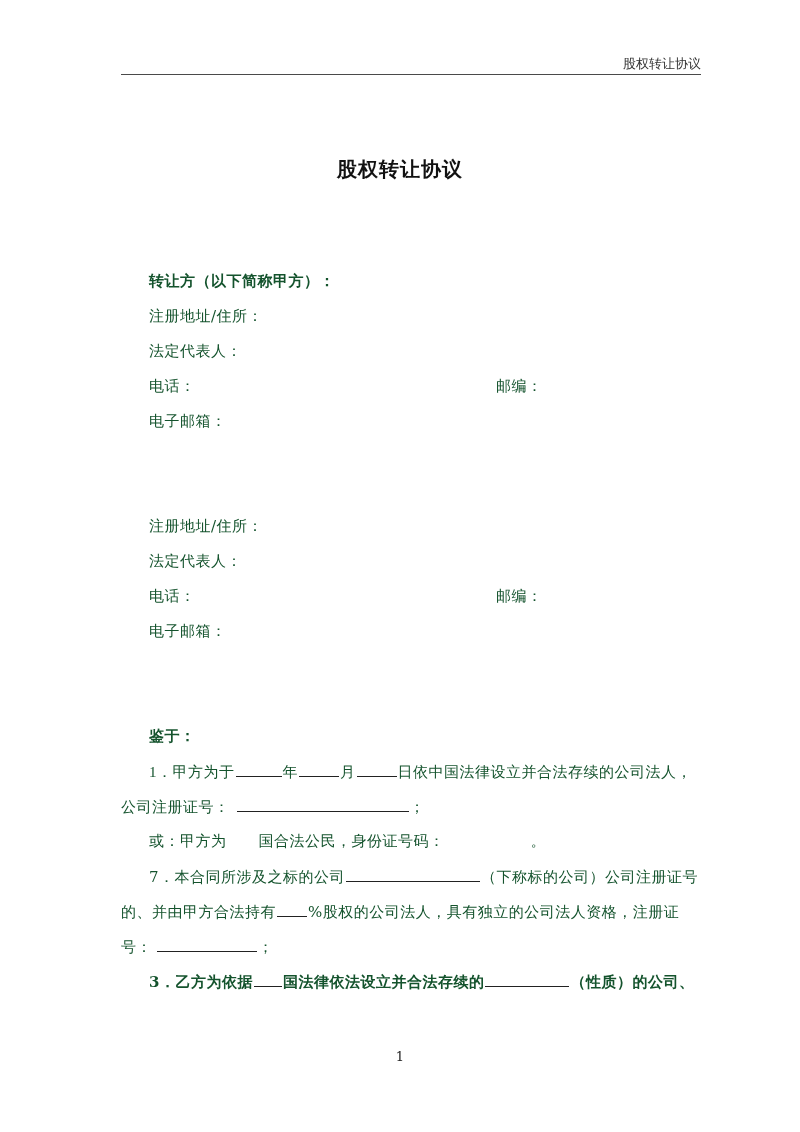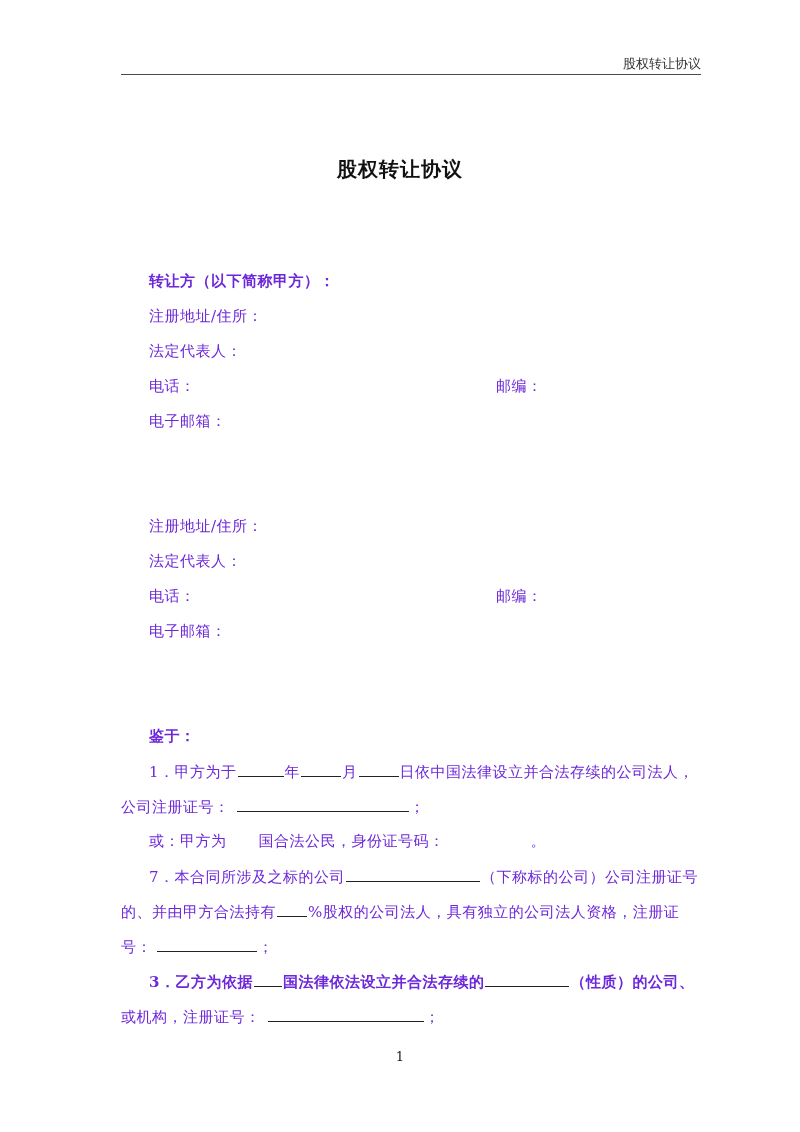--- a/index.html
+++ b/index.html
@@ -49,21 +49,21 @@
       font-weight: bold;
       font-size: 20px;
       letter-spacing: 1px;
       color: #111;
     }
     .line {
       position: absolute;
       font-size: 15px;
       line-height: 20px;
       white-space: nowrap;
-      color: #6d28d9;
+      color: #14532d;
       letter-spacing: 0.5px;
     }
     .bold {
       font-weight: bold;
     }
     .blank {
       display: inline-block;
       border-bottom: 1px solid #222;
       height: 15px;
       vertical-align: baseline;
@@ -100,21 +100,21 @@
   <div class="line" style="left:149px; top:411px;">电子邮箱：</div>
 
   <div class="line" style="left:149px; top:516px;">注册地址/住所：</div>
   <div class="line" style="left:149px; top:551px;">法定代表人：</div>
   <div class="line" style="left:149px; top:586px;">电话：</div>
   <div class="line" style="left:496px; top:586px;">邮编：</div>
   <div class="line" style="left:149px; top:621px;">电子邮箱：</div>
 
   <div class="line bold" style="left:149px; top:726px;">鉴于：</div>
 
-  <div class="line" style="left:149px; top:761px;">
+  <div class="line" style="left:149px; top:761px;font-family:Liberation Serif, serif;">
     <span>1．甲方为于</span><span class="blank" style="width:46px;"></span><span>年</span><span class="blank" style="width:40px;"></span><span>月</span><span class="blank" style="width:40px;"></span><span>日依中国法律设立并合法存续的公司法人，</span>
   </div>
   <div class="line" style="left:149px; top:831px;">
     <span>或：甲方为</span><span class="gap" style="width:32px;"></span><span>国合法公民，身份证号码：</span><span class="gap" style="width:86px;"></span><span>。</span>
   </div>
 
   <div class="line" style="left:121px; top:796px;">
     <span>公司注册证号：</span><span class="gap" style="width:6px;"></span><span class="blank" style="width:172px;"></span><span>；</span>
   </div>
 
@@ -124,19 +124,16 @@
   <div class="line" style="left:121px; top:901px;">
     <span>的、并由甲方合法持有</span><span class="blank" style="width:30px;"></span><span>%股权的公司法人，具有独立的公司法人资格，注册证</span>
   </div>
   <div class="line" style="left:121px; top:936px;">
     <span>号：</span><span class="gap" style="width:4px;"></span><span class="blank" style="width:100px;"></span><span>；</span>
   </div>
 
   <div class="line" style="left:149px; top:971px;font-weight:bold;">
     <span>3．乙方为依据</span><span class="blank" style="width:28px;"></span><span>国法律依法设立并合法存续的</span><span class="blank" style="width:84px;"></span><span>（性质）的公司、</span>
   </div>
-  <div class="line" style="left:121px; top:1006px;">
-    <span>或机构，注册证号：</span><span class="gap" style="width:6px;"></span><span class="blank" style="width:156px;"></span><span>；</span>
-  </div>
 
   <div class="page-number">1</div>
 
 </div>
 
 </body></html>

